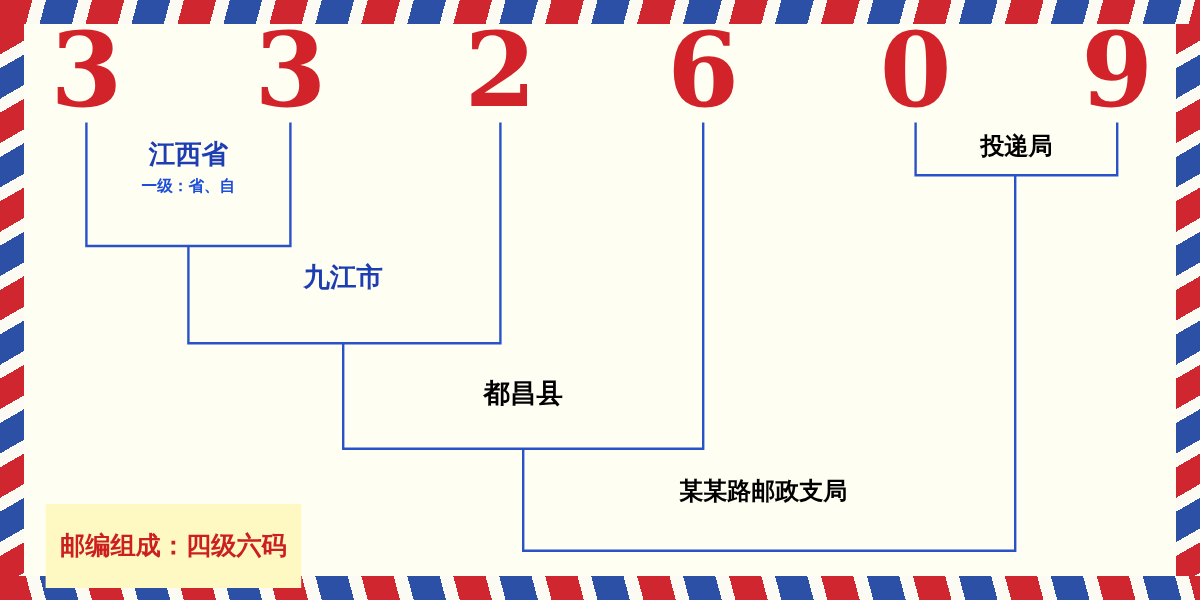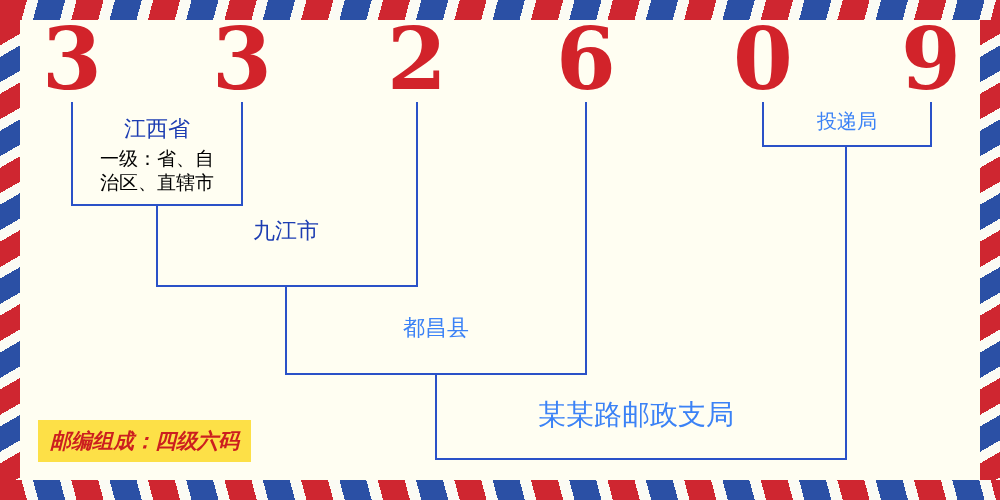--- a/index.html
+++ b/index.html
@@ -33,45 +33,44 @@
     transform: translateX(-50%);
     font-family: "DejaVu Serif", serif;
     font-weight: bold;
     font-size: 86px;
     line-height: 1;
     color: #d2232a;
   }
   .lvl-name {
     position: absolute;
     transform: translateX(-50%);
-    font-weight: normal;
+    font-weight: bold;
     font-size: 22px;
     color: #1d3db2;
     white-space: nowrap;
   }
-  .lvl-name.dark { color: #3b82f6; }
+  .lvl-name.dark { color: #000000; }
   .lvl-desc {
     position: absolute;
     transform: translateX(-50%);
-    font-weight: normal;
-    font-size: 19px;
-    color: #000000;
+    font-weight: bold;
+    font-size: 13px;
+    color: #1d4ed8;
     white-space: nowrap;
   }
   .footer-note {
     position: absolute;
     left: 38px;
     top: 420px;
     font-weight: bold;
     font-size: 21px;
     color: #cc1f1f;
-    background: #fde047;
-    padding: 7px 12px;
+    background: #fef9c3;
+    padding: 21px 12px;
     white-space: nowrap;
-    font-style: italic;
   }
 </style>
 </head>
 <body>
 
 <div class="canvas">
 
   <div class="stripe top"></div>
   <div class="stripe bottom"></div>
   <div class="stripe left"></div>
@@ -87,25 +86,24 @@
 
   <span class="digit" style="left:72px">3</span>
   <span class="digit" style="left:242px">3</span>
   <span class="digit" style="left:417px">2</span>
   <span class="digit" style="left:586px">6</span>
   <span class="digit" style="left:763px">0</span>
   <span class="digit" style="left:931px">9</span>
 
   <span class="lvl-name" style="left:157px; top:114px">江西省</span>
   <span class="lvl-desc" style="left:157px; top:146px">一级：省、自</span>
-  <span class="lvl-desc" style="left:157px; top:170px">治区、直辖市</span>
 
   <span class="lvl-name" style="left:286px; top:216px">九江市</span>
 
   <span class="lvl-name dark" style="left:436px; top:313px">都昌县</span>
 
-  <span class="lvl-name dark" style="left:636px; top:396px; font-size:28px">某某路邮政支局</span>
+  <span class="lvl-name dark" style="left:636px; top:396px; font-size:20px">某某路邮政支局</span>
 
   <span class="lvl-name dark" style="left:847px; top:108px; font-size:20px">投递局</span>
 
   <span class="footer-note">邮编组成：四级六码</span>
 
 </div>
 
 </body></html>

